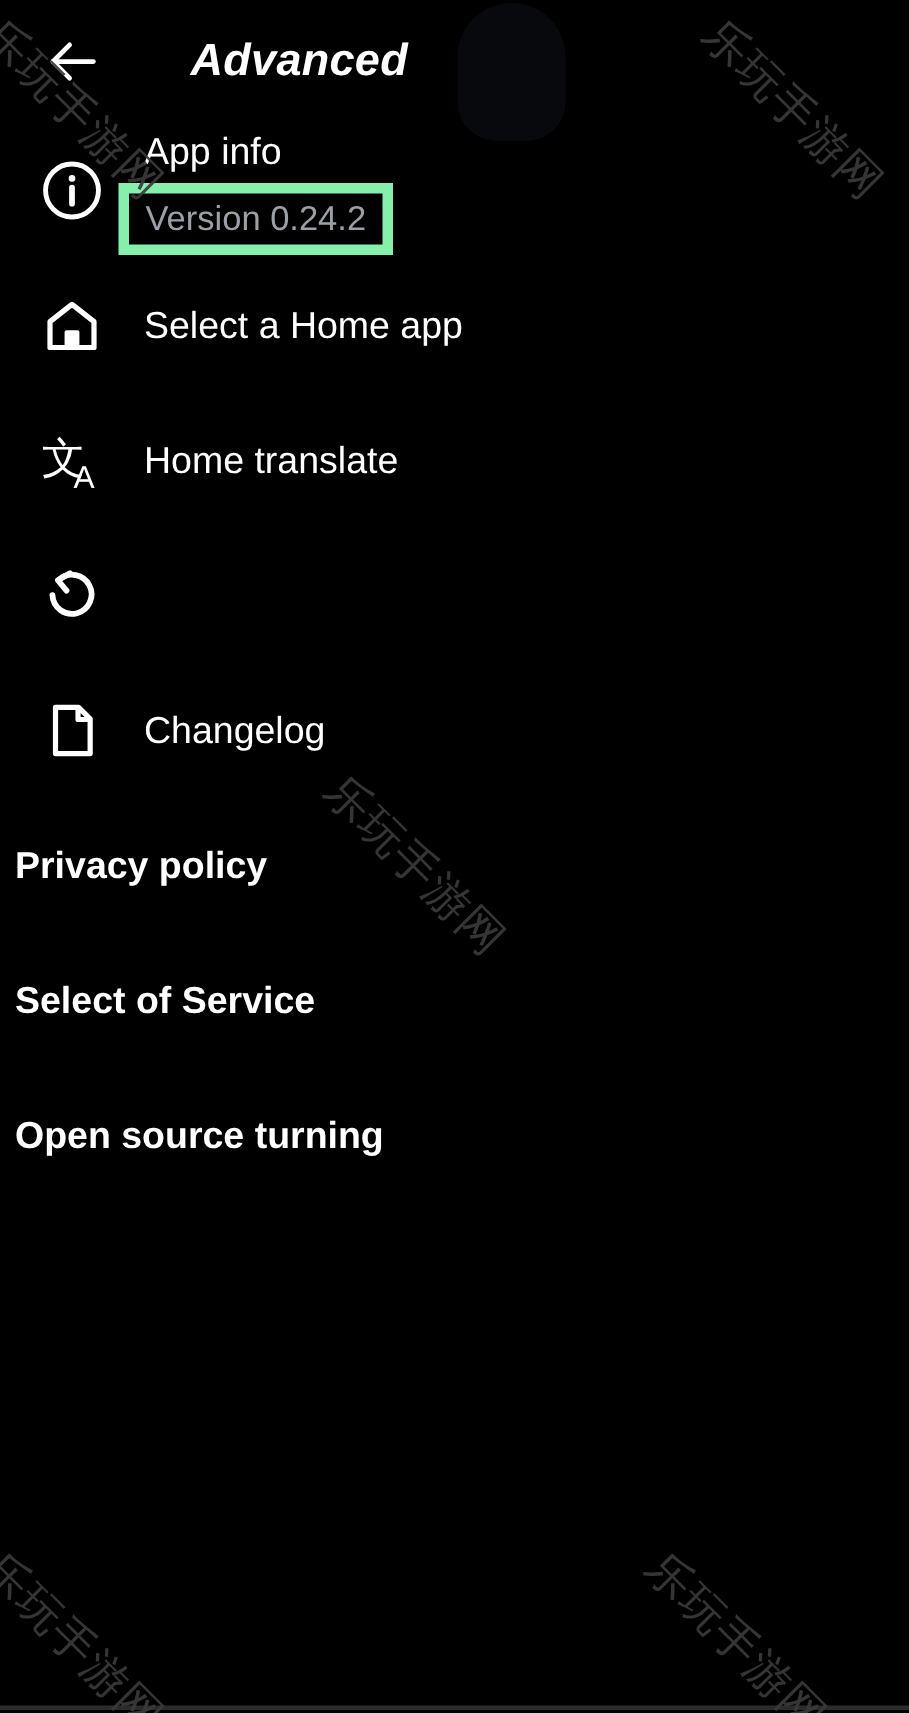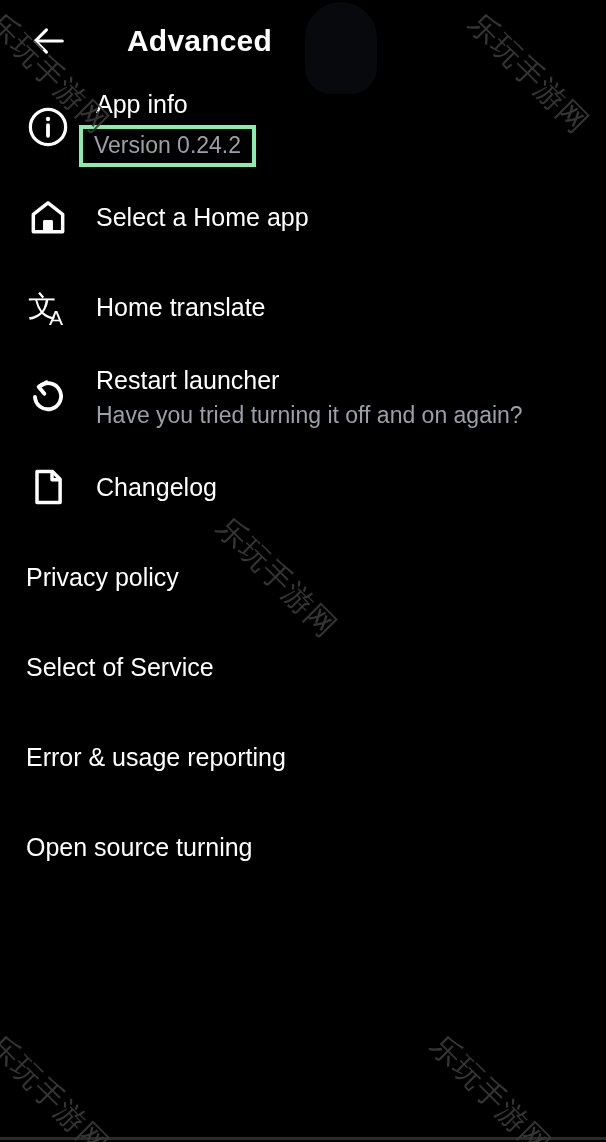--- a/index.html
+++ b/index.html
@@ -40,20 +40,21 @@
   .wm-d { left: 8px;   top: 1026px; }
   .wm-e { left: 450px; top: 1026px; }
 
   
   .appbar {
     position: relative;
     height: 82px;
     display: flex;
     align-items: center;
     z-index: 2;
+    font-style: italic;
   }
   .back-btn {
     width: 66px;
     height: 66px;
     margin-left: 15px;
     display: flex;
     align-items: center;
     justify-content: center;
     cursor: pointer;
   }
@@ -108,34 +109,35 @@
   }
   .row-sub {
     color: #9aa0a6;
     font-size: 23px;
     line-height: 32px;
     margin-top: 2px;
   }
   .row-sub.boxed {
     display: inline-block;
     align-self: flex-start;
-    border: 4px solid #86efac;
+    border: 7px solid #86efac;
     padding: 1px 11px 3px 11px;
     margin-top: 4px;
     margin-left: -17px;
     line-height: 30px;
   }
 
   
   .row-plain {
     display: flex;
     align-items: center;
     min-height: 90px;
-    padding-left: 26px;
+    padding-left: 10px;
     cursor: pointer;
+    font-weight: bold;
   }
   .row-plain span {
     color: #ffffff;
     font-size: 25px;
   }
 
   
   .bottom-line {
     position: absolute;
     left: 0;
@@ -214,46 +216,39 @@
     </div>
   </div>
 
   <div class="row">
     <div class="row-icon">
       <svg width="46" height="46" viewBox="0 0 24 24" fill="none" stroke="#ffffff" stroke-width="2" stroke-linecap="round">
         <path d="M5.2 11.9 A6.8 6.8 0 1 0 7.6 6.4"></path>
         <polyline points="11.3,4.3 7.1,6.7 10.1,10.3" stroke-linejoin="round"></polyline>
       </svg>
     </div>
-    <div class="row-text">
-      <div class="row-title">Restart launcher</div>
-      <div class="row-sub">Have you tried turning it off and on again?</div>
-    </div>
   </div>
 
   <div class="row">
     <div class="row-icon">
       <svg width="44" height="44" viewBox="0 0 24 24" fill="none" stroke="#ffffff" stroke-width="1.9" stroke-linejoin="round">
         <path d="M6 3.6 L14.4 3.6 L18.6 7.8 L18.6 20.4 L6 20.4 Z"></path>
         <polyline points="14.2,3.8 14.2,8.0 18.4,8.0"></polyline>
       </svg>
     </div>
     <div class="row-text">
       <div class="row-title">Changelog</div>
     </div>
   </div>
 
   <div class="row-plain">
     <span>Privacy policy</span>
   </div>
   <div class="row-plain">
     <span>Select of Service</span>
-  </div>
-  <div class="row-plain">
-    <span>Error &amp; usage reporting</span>
   </div>
   <div class="row-plain">
     <span>Open source turning</span>
   </div>
 
 </div>
 
 <div class="wm-layer">
   <div class="wm wm-a">乐玩手游网</div>
   <div class="wm wm-b">乐玩手游网</div>

